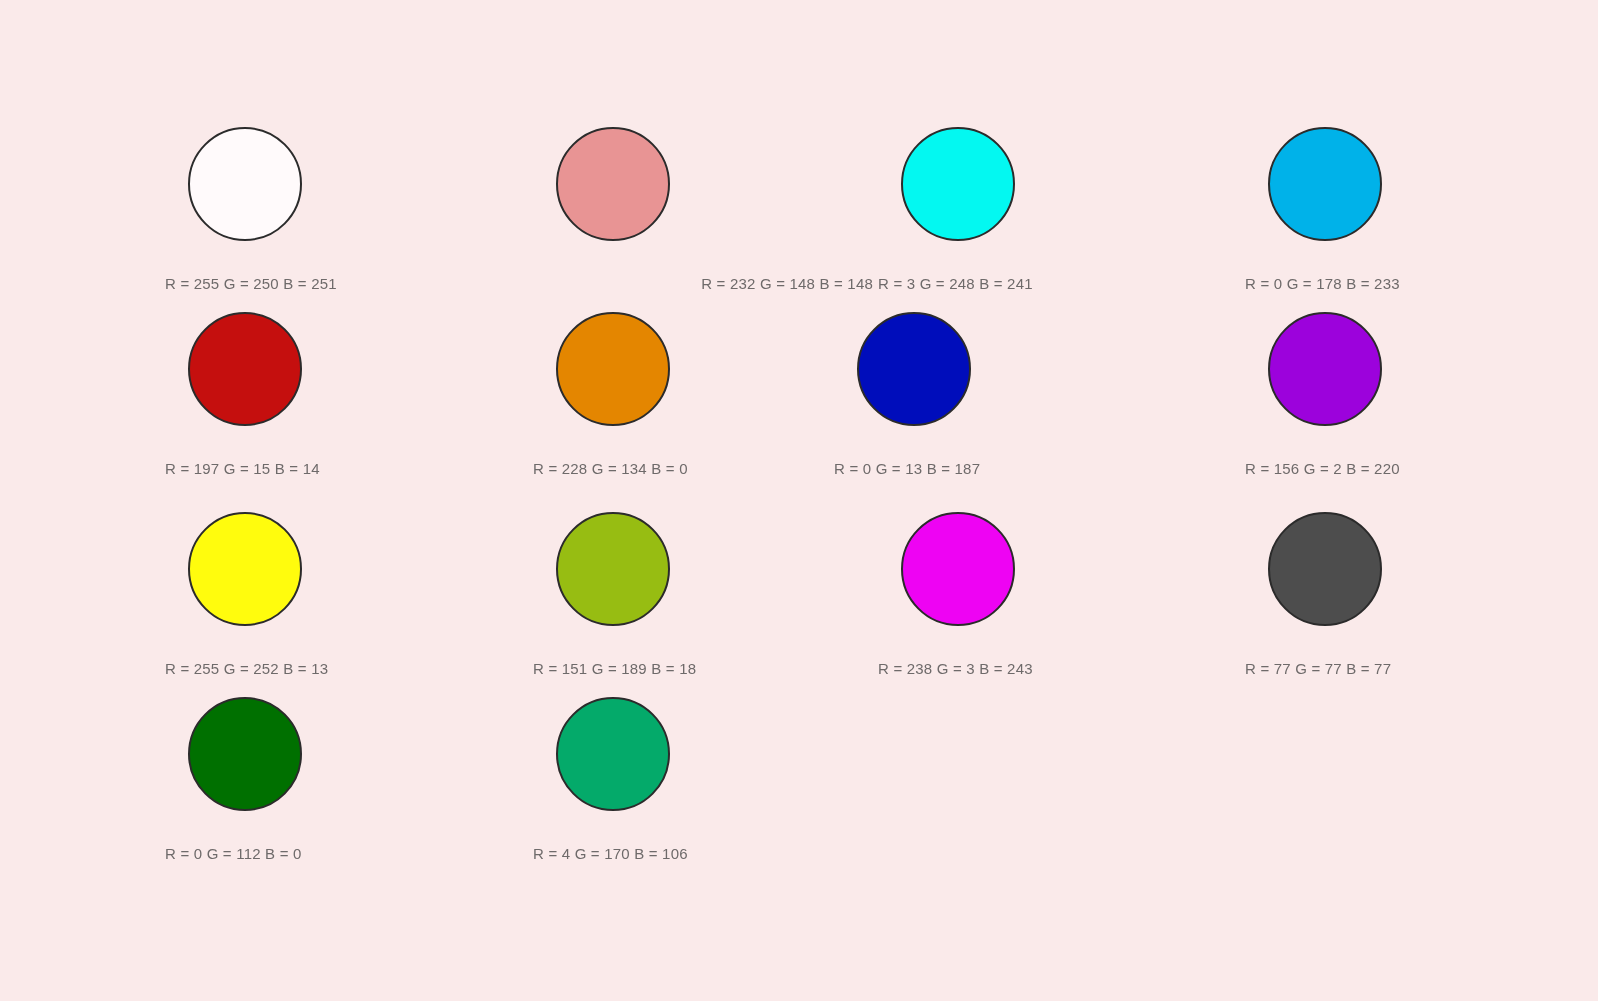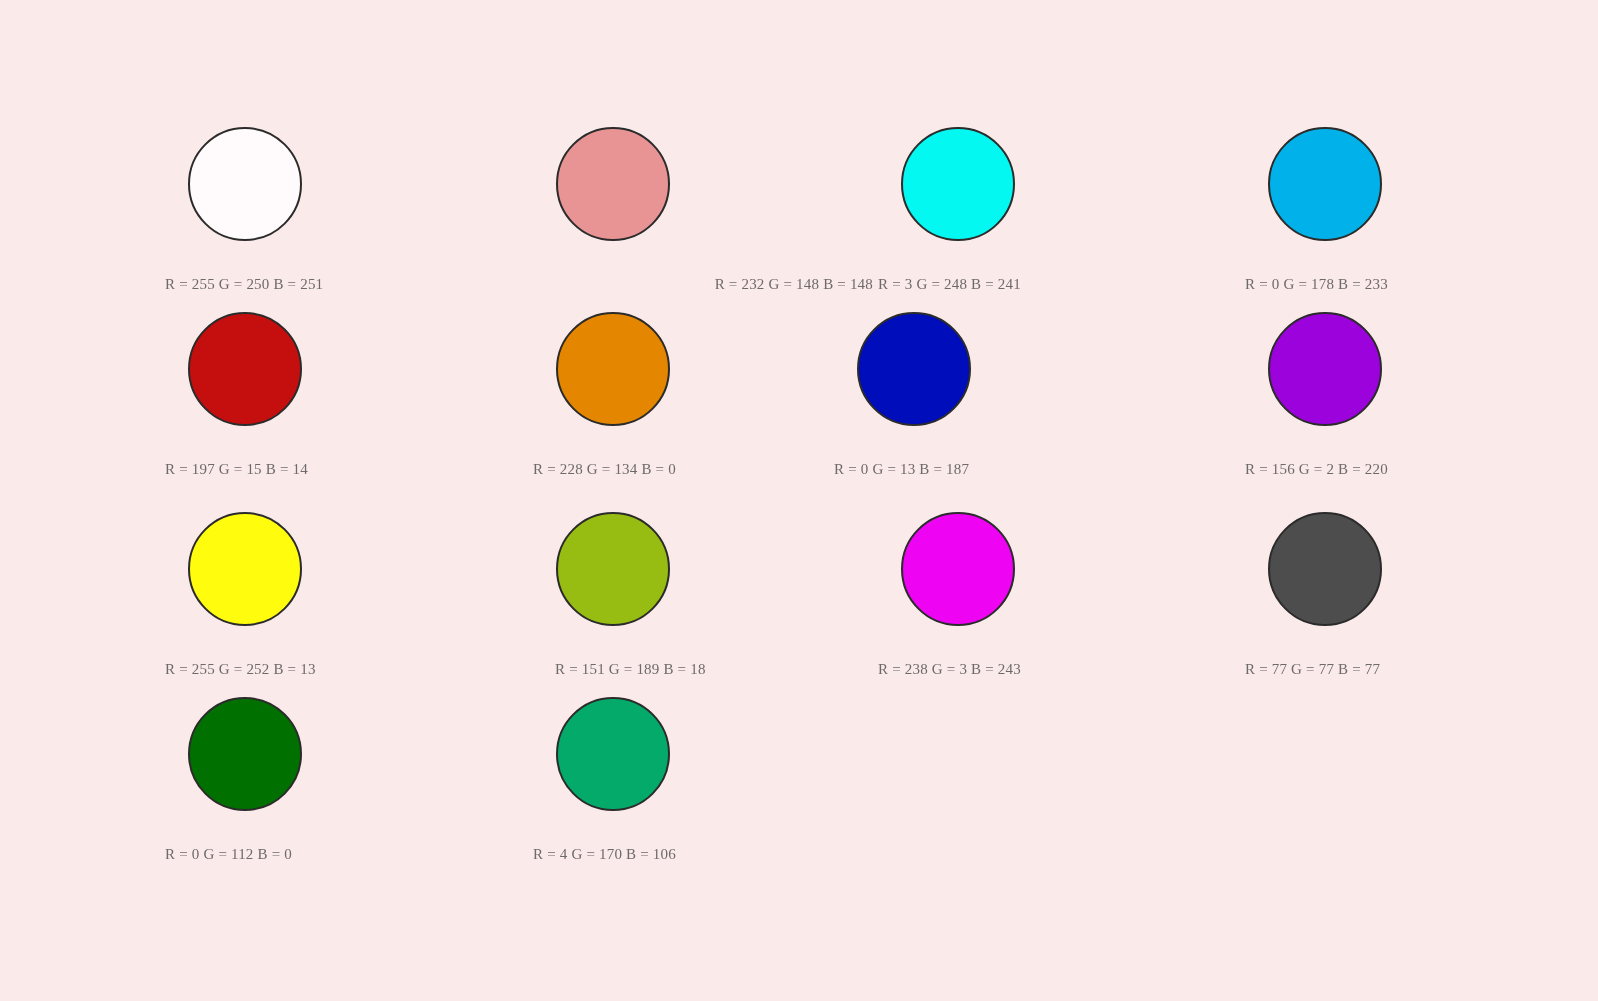--- a/index.html
+++ b/index.html
@@ -17,21 +17,20 @@
 
   #swatch-grid {
     position: relative;
     width: 1598px;
     height: 1001px;
   }
 
   .swatch-cell {
     position: absolute;
     width: 340px;
-    font-family: Liberation Serif, serif;
   }
 
   .swatch-circle {
     width: 114px;
     height: 114px;
     border-radius: 50%;
     border: 2px solid #2b2b2b;
     box-sizing: border-box;
     margin-left: 23px;
   }
@@ -81,21 +80,21 @@
     <div class="swatch-cell" style="left: 1245px; top: 312px;">
       <div class="swatch-circle" style="border-color: rgb(43, 43, 43); background-color: rgb(156, 2, 220);"></div>
       <div class="swatch-label" style="color: rgb(110, 106, 106);">R = 156 G = 2 B = 220</div>
     </div>
     <div class="swatch-cell" style="left: 165px; top: 512px;">
       <div class="swatch-circle" style="border-color: rgb(43, 43, 43); background-color: rgb(255, 252, 13);"></div>
       <div class="swatch-label" style="color: rgb(110, 106, 106);">R = 255 G = 252 B = 13</div>
     </div>
     <div class="swatch-cell" style="left: 533px; top: 512px;">
       <div class="swatch-circle" style="border-color: rgb(43, 43, 43); background-color: rgb(151, 189, 18);"></div>
-      <div class="swatch-label" style="color: rgb(110, 106, 106); margin-left: 22px;">R = 151 G = 189 B = 18</div>
+      <div class="swatch-label" style="color: rgb(110, 106, 106);">R = 151 G = 189 B = 18</div>
     </div>
     <div class="swatch-cell" style="left: 878px; top: 512px;">
       <div class="swatch-circle" style="border-color: rgb(43, 43, 43); background-color: rgb(238, 3, 243);"></div>
       <div class="swatch-label" style="color: rgb(110, 106, 106);">R = 238 G = 3 B = 243</div>
     </div>
     <div class="swatch-cell" style="left: 1245px; top: 512px;">
       <div class="swatch-circle" style="border-color: rgb(43, 43, 43); background-color: rgb(77, 77, 77);"></div>
       <div class="swatch-label" style="color: rgb(110, 106, 106);">R = 77 G = 77 B = 77</div>
     </div>
     <div class="swatch-cell" style="left: 165px; top: 697px;">

